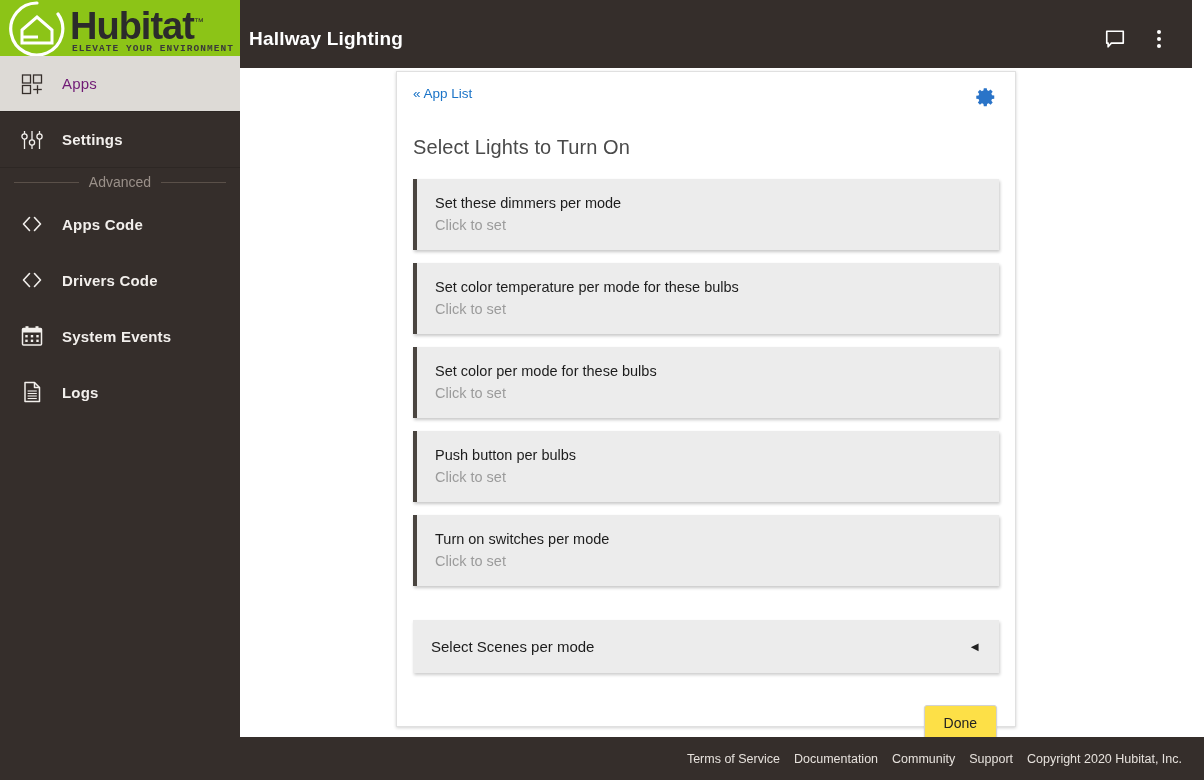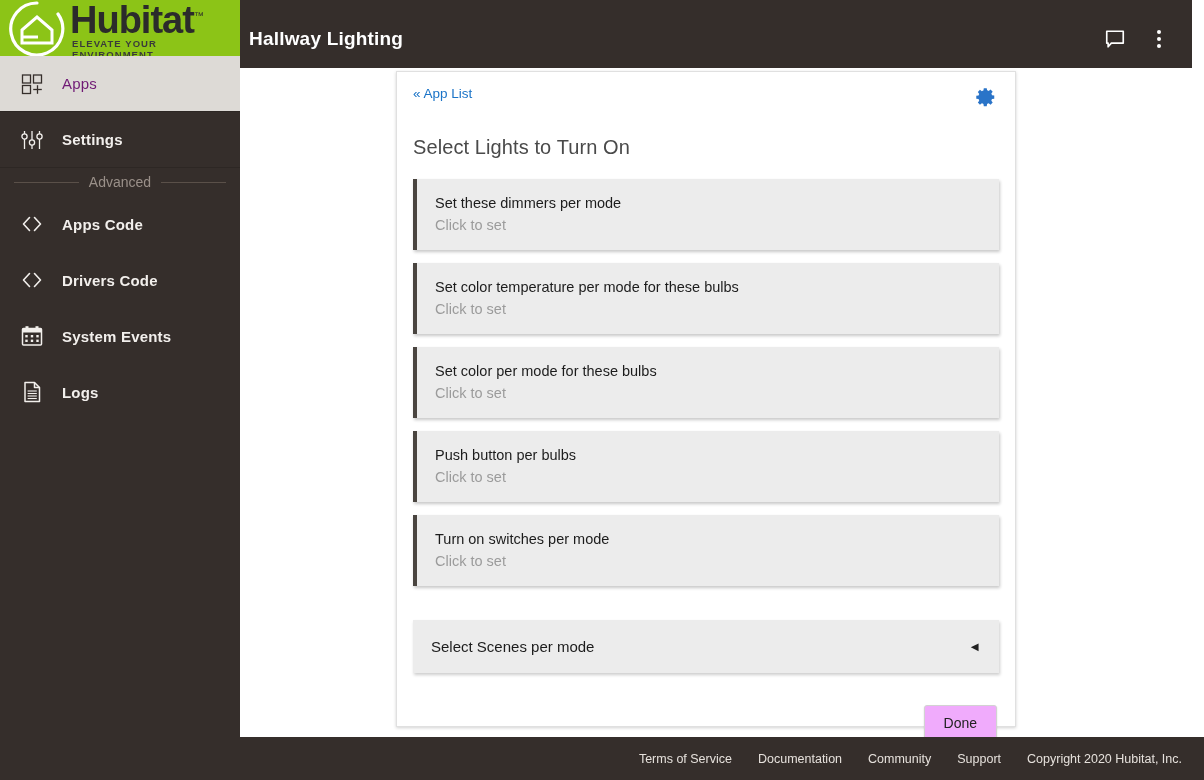--- a/index.html
+++ b/index.html
@@ -31,20 +31,21 @@
   .brand-word {
     font-size: 38px; font-weight: bold; color: #2b2b2b;
     letter-spacing: -1px; line-height: 40px;
     font-family: "Liberation Sans", sans-serif;
   }
   .brand-tm { font-size: 10px; vertical-align: super; font-weight: normal; }
   .brand-tag {
     font-size: 9.5px; color: #3a3a3a; letter-spacing: 1.05px;
     font-weight: bold; line-height: 11px; margin-top: -2px;
     padding-left: 2px;
+    font-family: Liberation Mono, monospace;
   }
 
   .nav-item {
     display: flex; align-items: center;
     height: 56px; padding-left: 14px;
     color: #f2efec; cursor: pointer;
     border-bottom: 1px solid #2d2724;
   }
   .nav-item.active { background: #dddad6; color: #701a75; }
   .nav-icon {
@@ -139,35 +140,34 @@
     cursor: pointer;
   }
   .scenes-label { font-size: 15px; color: #1c1c1c; }
   .scenes-caret { margin-left: auto; font-size: 13px; color: #222; line-height: 1; }
 
   .card-foot {
     display: flex; justify-content: flex-end;
     padding: 32px 18px 0 16px;
   }
   .done-btn {
-    background: #f0abfc; border: 1px solid #d2d2d2;
+    background: #fde047; border: 1px solid #d2d2d2;
     border-radius: 3px; padding: 9px 19px;
     font-size: 14px; color: #222; cursor: pointer;
     font-family: "Liberation Sans", sans-serif;
     box-shadow: 0 1px 2px rgba(0,0,0,.14);
   }
 
   
   .footer {
     position: absolute; left: 0; top: 737px;
     width: 1204px; height: 43px;
     background: #352e2b;
     display: flex; align-items: center; justify-content: flex-end;
     padding-right: 22px;
-    gap: 12px;
   }
   .footer a, .footer span {
     color: #e6e1dc; font-size: 12.5px; text-decoration: none;
     margin-left: 14px; cursor: pointer;
   }
   .footer span.copy { cursor: default; }
 </style>
 </head>
 <body>
 

